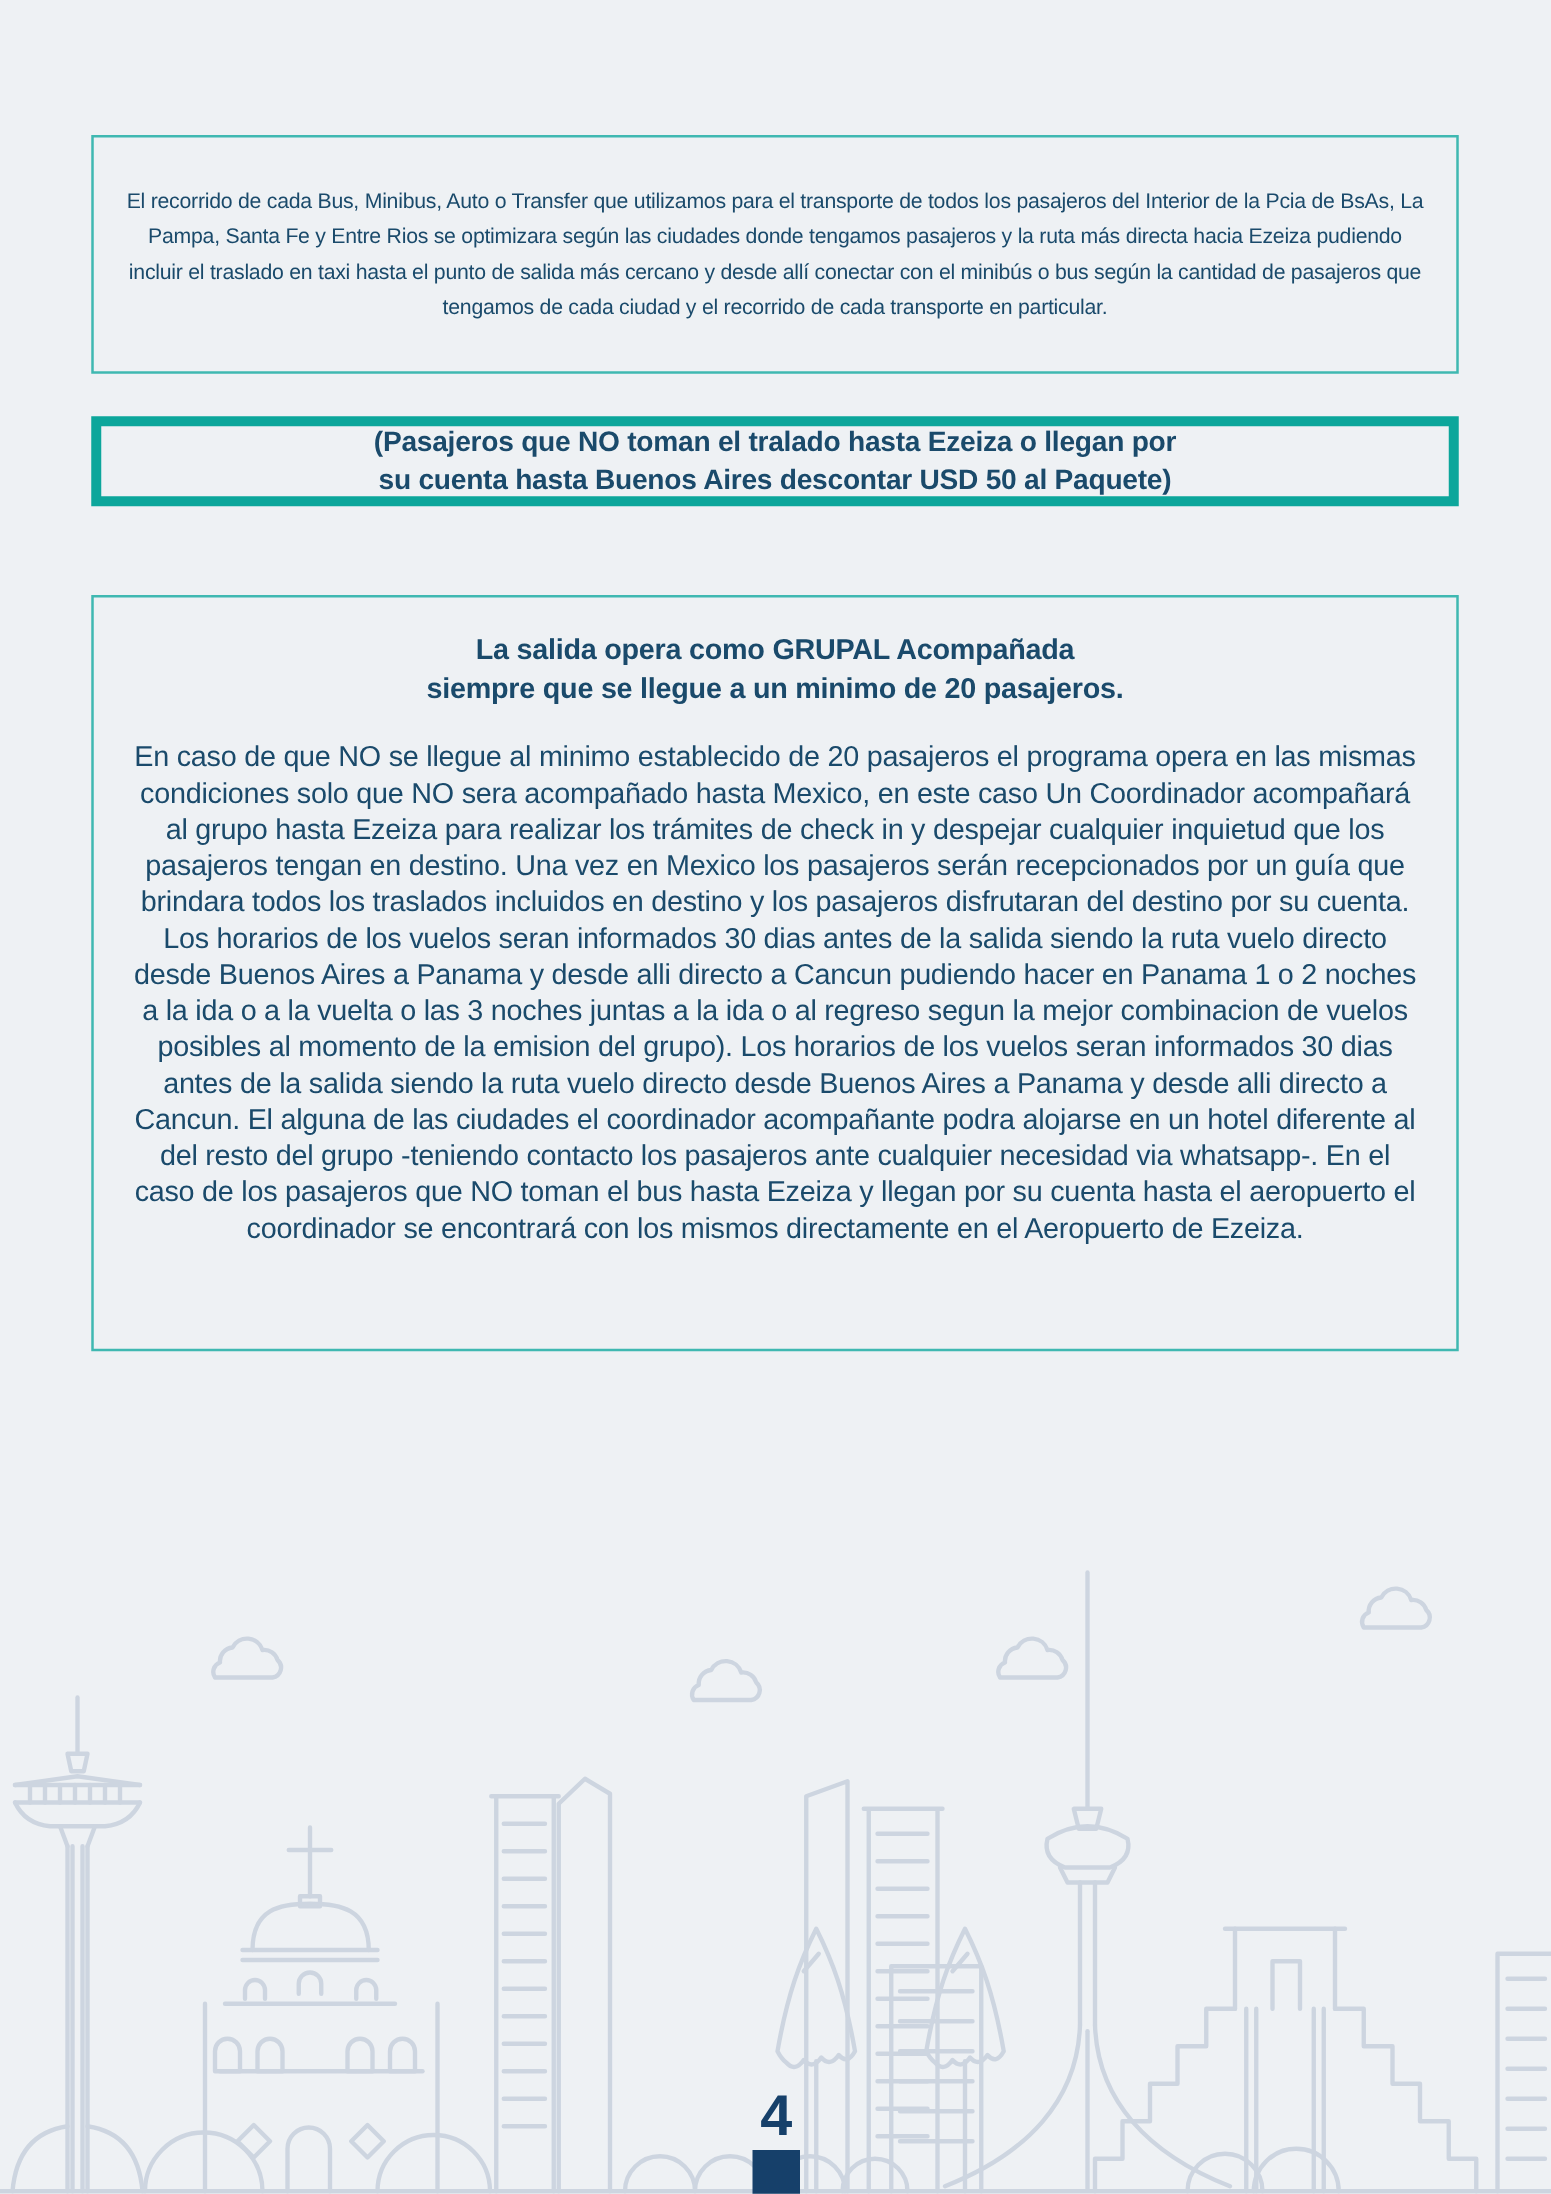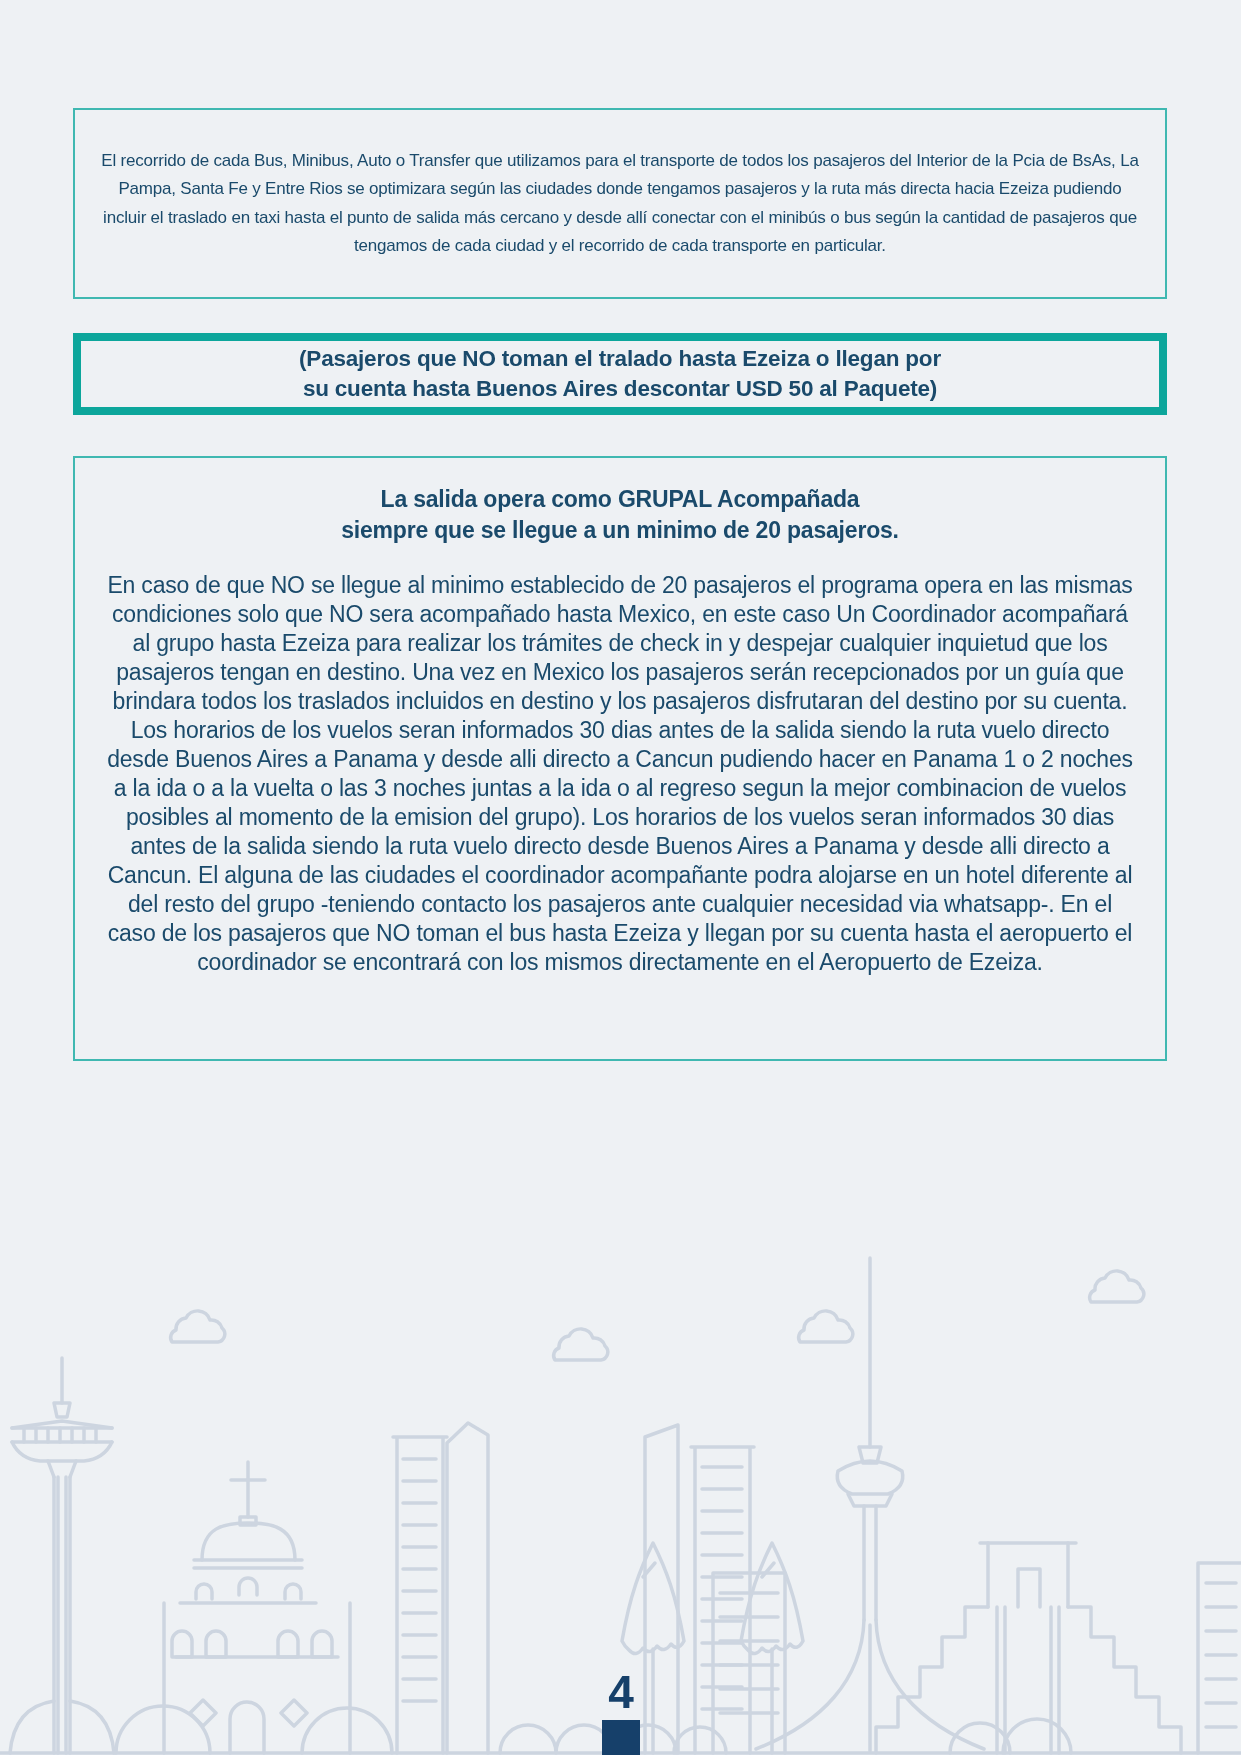--- a/index.html
+++ b/index.html
@@ -15,27 +15,27 @@
     text-align:center;letter-spacing:-0.2px;overflow:hidden;
   }
   .notice-thin{border:2px solid #3fb8b1;}
   .notice-thick{border:8px solid #0ca69b;}
   #box-transport{
     top:108px;height:191px;padding:9px 26px;
     font-size:17px;line-height:28.5px;
     display:flex;align-items:center;justify-content:center;
   }
   #box-discount{
-    top:333px;height:82px;padding:4px 38px;
+    top:333px;height:72px;padding:4px 38px;
     font-size:22.5px;line-height:30px;font-weight:bold;
     display:flex;align-items:center;justify-content:center;
     text-wrap:balance;
   }
   #box-group{
-    top:456px;height:605px;padding:26px 32px;
+    top:476px;height:605px;padding:26px 32px;
     font-size:23px;line-height:29px;
   }
   #box-group .heading{
     font-weight:bold;line-height:31px;margin:0 0 25px 0;
     text-wrap:balance;
   }
   #box-group .body{margin:0;}
   .skyline{
     position:absolute;left:0;top:1125px;width:1241px;height:630px;
     pointer-events:none;

